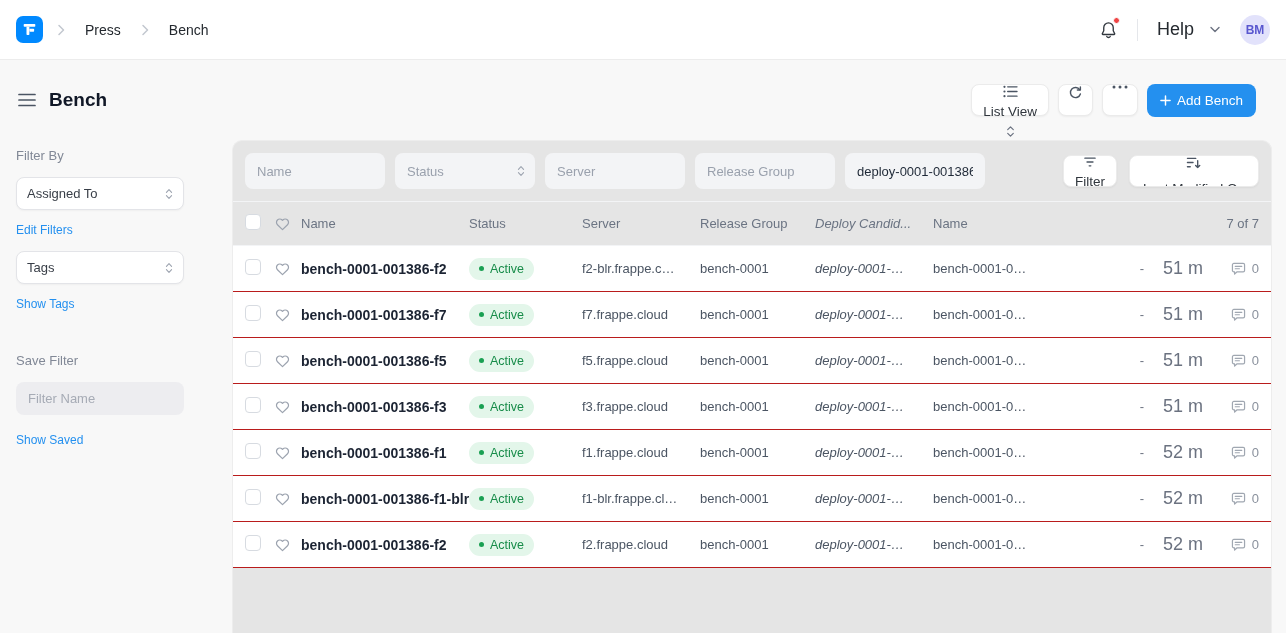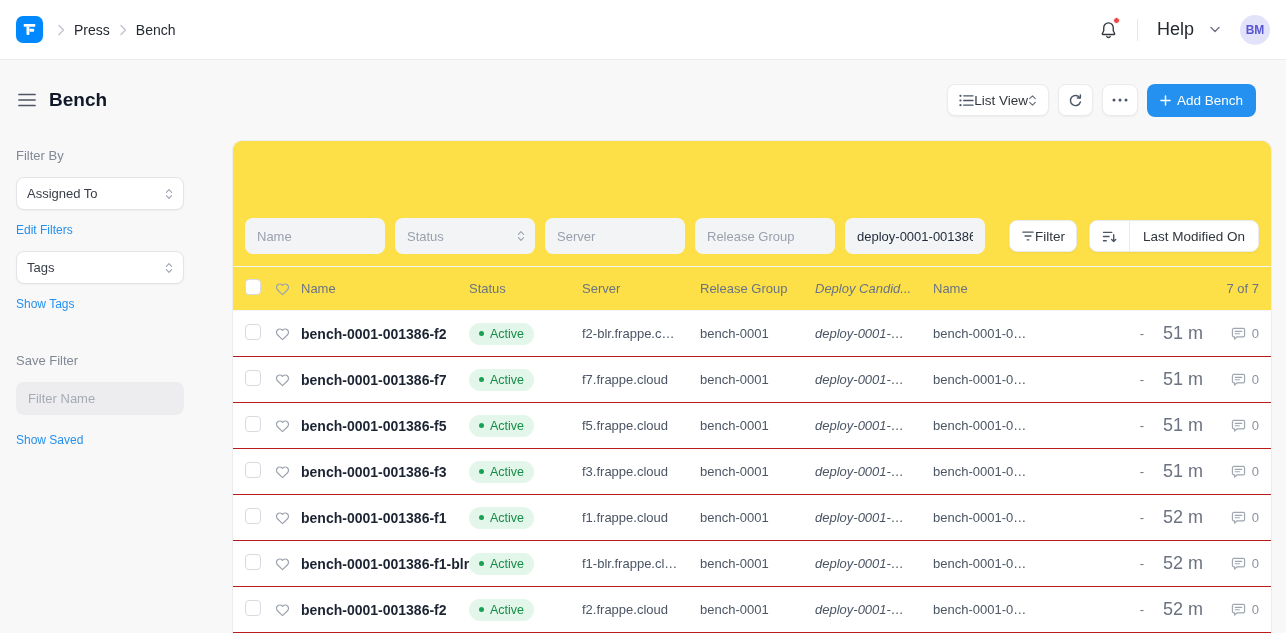--- a/index.html
+++ b/index.html
@@ -13,21 +13,21 @@
 
   
   .topbar{
     height:60px; background:#fff; border-bottom:1px solid #ececec;
     display:flex; align-items:center; padding:0 16px;
   }
   .logo{
     width:27px; height:27px; border-radius:7px; background:#0089ff;
     display:flex; align-items:center; justify-content:center; flex:0 0 auto;
   }
-  .crumbs{ display:flex; align-items:center; gap:9px; margin-left:14px; font-size:14px; color:#24292f; }
+  .crumbs{ display:flex; align-items:center; gap:20px; margin-left:14px; font-size:14px; color:#24292f; }
   .crumb{ cursor:default; }
   .chev-r{ color:#c2c7cf; }
   .topbar-right{ margin-left:auto; display:flex; align-items:center; }
   .search{
     width:298px; height:36px; background:#f3f4f6; border-radius:8px;
     display:flex; align-items:center; gap:9px; padding:0 12px;
   }
   .search input{
     border:none; background:transparent; outline:none; flex:1;
     font-size:13.5px; color:#374151; font-family:inherit;
@@ -47,22 +47,22 @@
   }
 
   
   .page-head{ height:80px; display:flex; align-items:center; padding:0 16px; }
   .burger{ cursor:pointer; padding:2px; }
   .page-title{ font-size:19px; font-weight:bold; color:#111827; margin-left:11px; }
   .actions{ margin-left:auto; display:flex; align-items:center; gap:9px; padding-right:14px; }
   .btn{
     height:32px; background:#fff; border:1px solid #ebebeb; border-radius:8px;
     box-shadow:0 1px 2px rgba(0,0,0,.05);
-    display:inline-flex; align-items:center; gap:0; padding:0 11px;
-    font-size:13.5px; color:#30363d; cursor:pointer; white-space:nowrap;
+    display:inline-flex; align-items:center; gap:6px; padding:0 11px;
+    font-size:13.5px; color:#30363d; cursor:pointer; white-space:nowrap;flex-direction:column;
   }
   .btn-icononly{ padding:0 9px; }
   .btn-primary{
     height:33px; background:#2490ef; border:none; color:#fff;
     border-radius:8px; padding:0 13px; font-size:13.5px;
     display:inline-flex; align-items:center; gap:6px; cursor:pointer;
   }
 
   
   .layout{ display:flex; align-items:stretch; height:493px; }
@@ -78,23 +78,23 @@
   .gap-lg{ height:26px; }
   .ghost-input{
     width:168px; height:33px; background:#ededf0; border:none; border-radius:8px;
     padding:0 12px; font-size:13px; color:#737373; outline:none; font-family:inherit;
     margin-bottom:14px;
   }
   .ghost-input::placeholder{ color:#a6abb5; }
 
   
   .card{
-    flex:1; background:#fde047; border:1px solid #ededed; border-bottom:none;
+    flex:1; background:#e5e5e5; border:1px solid #ededed; border-bottom:none;
     border-radius:10px 10px 0 0; margin-right:14px; overflow:hidden;
-    display:flex; flex-direction:column;justify-content:flex-end;
+    display:flex; flex-direction:column;
   }
   .filter-row{
     display:flex; align-items:center; gap:10px; padding:12px;
     border-bottom:1px solid #f3f4f6;
   }
   .f-input{
     width:140px; height:36px; background:#f3f4f6; border:none; border-radius:8px;
     padding:0 12px; font-size:13px; color:#1f2937; outline:none; font-family:inherit;
   }
   .f-input::placeholder{ color:#9aa1ad; }

